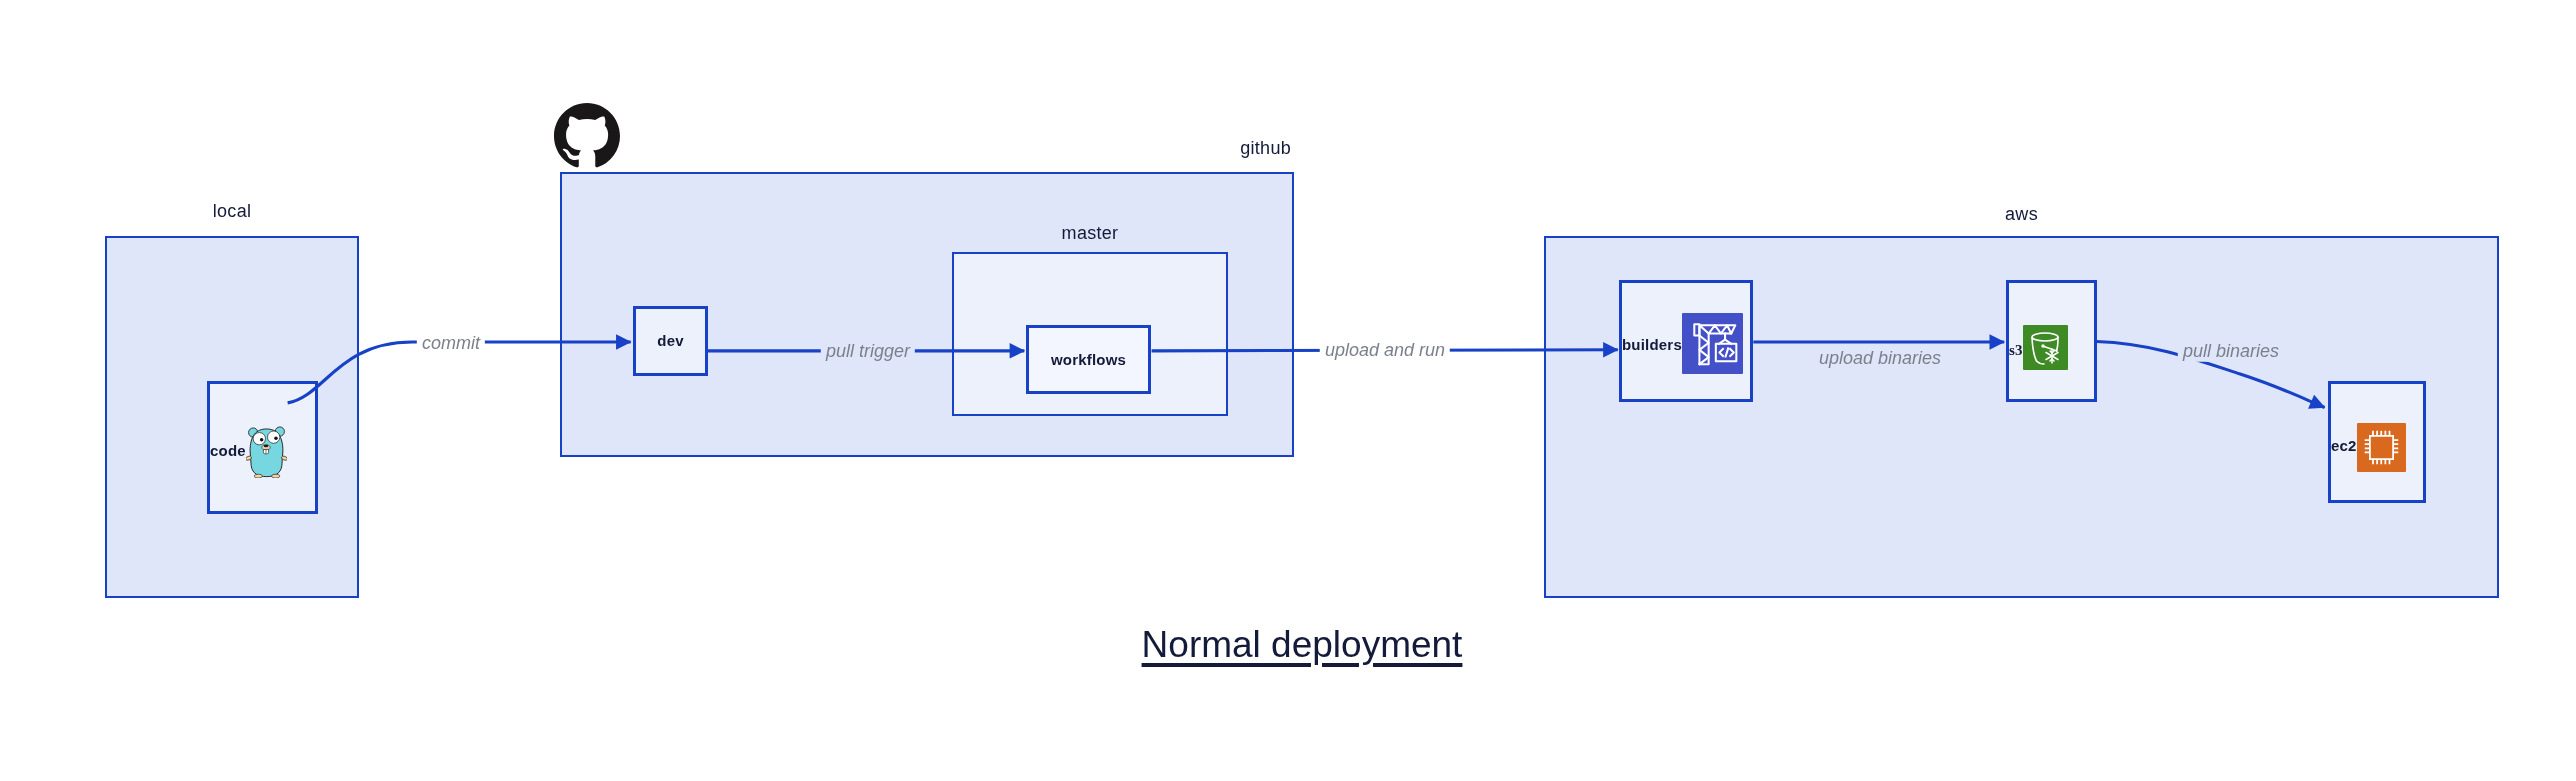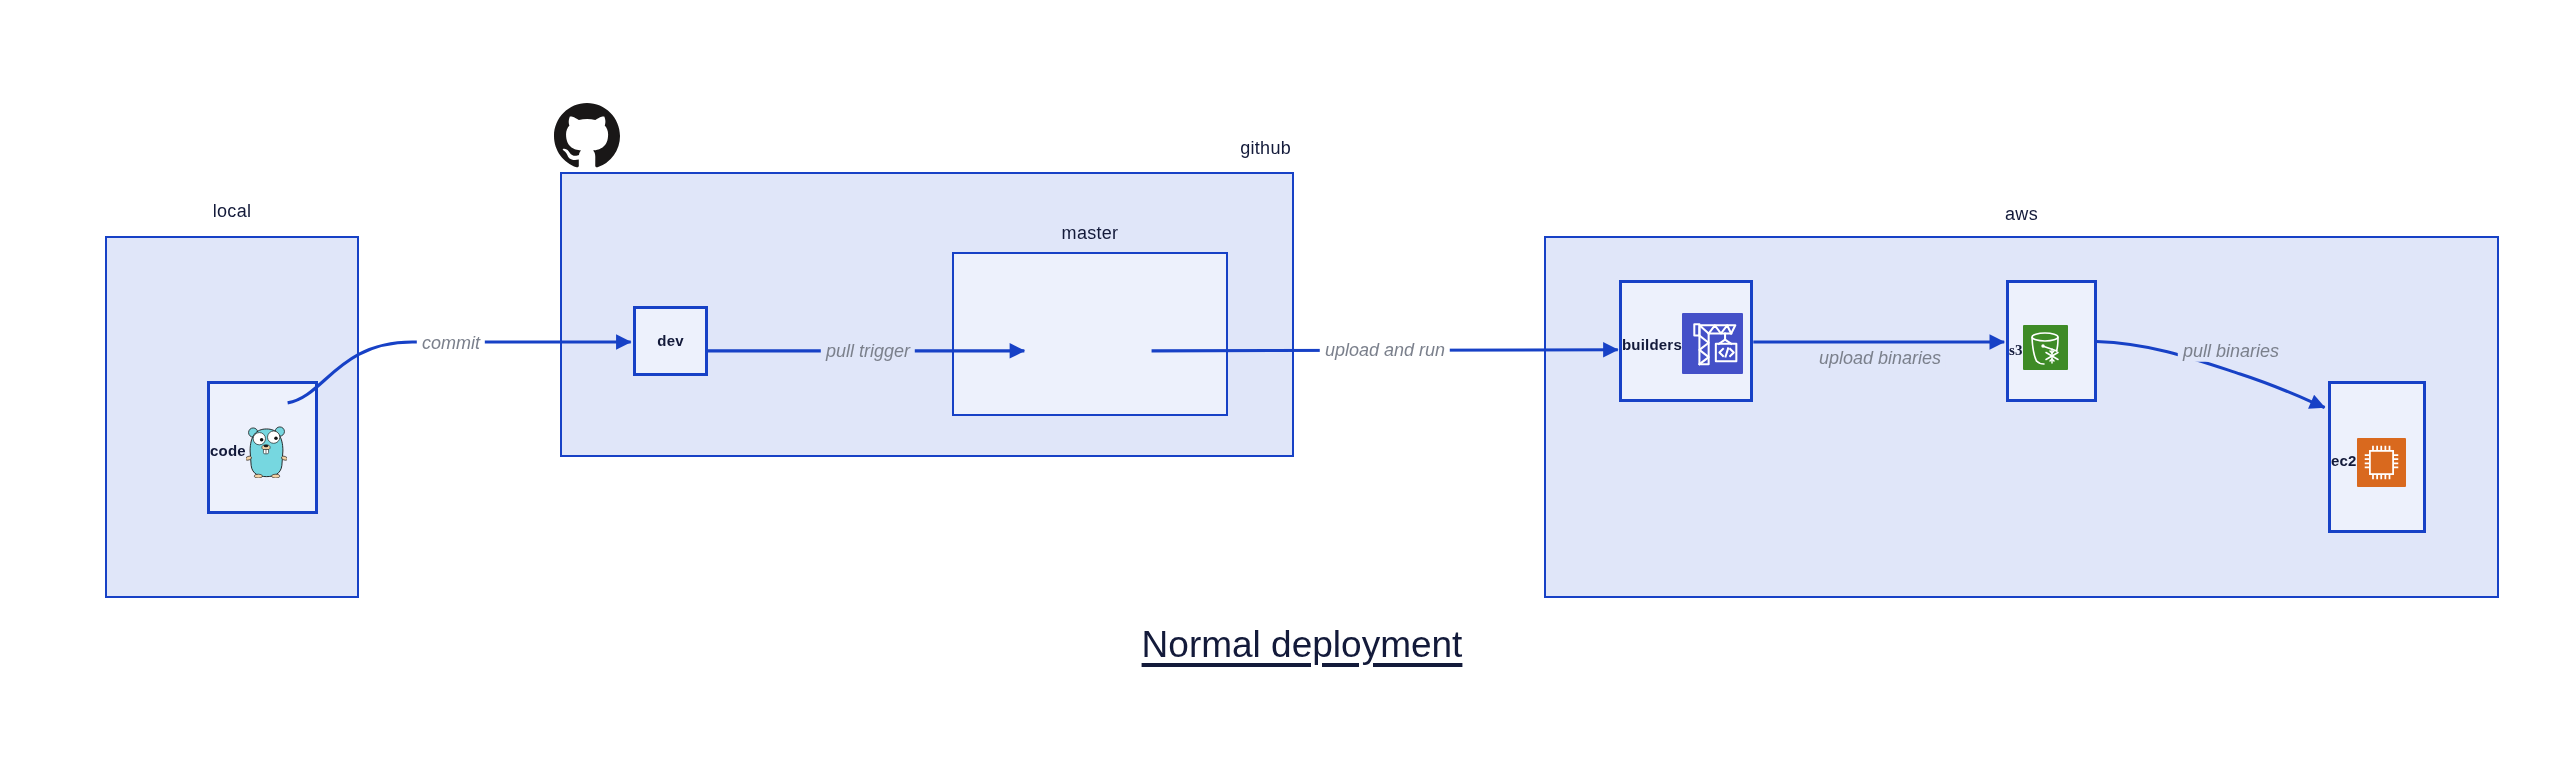--- a/index.html
+++ b/index.html
@@ -103,20 +103,23 @@
       <ellipse cx="39" cy="42.2" rx="4.4" ry="2.6" fill="#1a1a1a"></ellipse>
       <path d="M34 49 h10 v6 a2.5 2.5 0 0 1 -2.5 2.5 h-5 a2.5 2.5 0 0 1 -2.5 -2.5 Z" fill="#ffffff" stroke="#1a1a1a" stroke-width="1.2"></path>
       <line x1="39" y1="49" x2="39" y2="57" stroke="#1a1a1a" stroke-width="1.1"></line>
     </svg>
   </div>
 
   <div class="node-box fill-mid center-label" style="left:633px; top:306px; width:75px; height:70px;">
     <span class="node-label">dev</span>
   </div>
 
+  <div class="node-box fill-inner center-label" style="left:1026px; top:325px; width:125px; height:69px;">
+    <span class="node-label">workflows</span>
+  </div>
 
   <div class="node-box fill-mid" style="left:1619px; top:280px; width:134px; height:122px;">
     <span class="node-label" style="margin-top:8.2px;">builders</span>
     <svg class="icon-tile" width="61" height="61" viewBox="0 0 119 119" style="margin-top:5.2px;">
       <rect width="119" height="119" fill="var(--codebuild-indigo)"></rect>
       <g stroke="#ffffff" stroke-width="4" fill="none" stroke-linejoin="round" stroke-linecap="square">
         <rect x="24" y="22" width="10" height="22"></rect>
         <path d="M34 24 H104 L96 40 H52 Z"></path>
         <path d="M52 40 L64 24 L76 40 L88 24 L96 40"></path>
         <path d="M34 28 V100 H52 V40"></path>
@@ -146,21 +149,21 @@
       <g stroke="#ffffff" stroke-width="3" stroke-linecap="round">
         <line x1="58" y1="48" x2="58" y2="76"></line>
         <line x1="46" y1="55" x2="70" y2="69"></line>
         <line x1="70" y1="55" x2="46" y2="69"></line>
         <path d="M54 52 L58 56 L62 52" fill="none"></path>
         <path d="M54 72 L58 68 L62 72" fill="none"></path>
       </g>
     </svg>
   </div>
 
-  <div class="node-box fill-mid" style="left:2328px; top:381px; width:98px; height:152px;">
+  <div class="node-box fill-mid" style="left:2328px; top:381px; width:98px; height:122px;">
     <span class="node-label" style="margin-top:7.7px;">ec2</span>
     <svg class="icon-tile" width="49" height="49" viewBox="0 0 95 95" style="margin-top:11.3px;">
       <rect width="95" height="95" fill="var(--ec2-orange)"></rect>
       <g stroke="#ffffff" stroke-width="3.4" fill="none">
         <rect x="25" y="25" width="45" height="45"></rect>
         <path d="M31 25 V15 M39 25 V15 M47 25 V15 M55 25 V15 M63 25 V15"></path>
         <path d="M31 80 V70 M39 80 V70 M47 80 V70 M55 80 V70 M63 80 V70"></path>
         <path d="M15 33 H25 M15 41 H25 M15 49 H25 M15 57 H25"></path>
         <path d="M70 33 H80 M70 41 H80 M70 49 H80 M70 57 H80"></path>
       </g>

